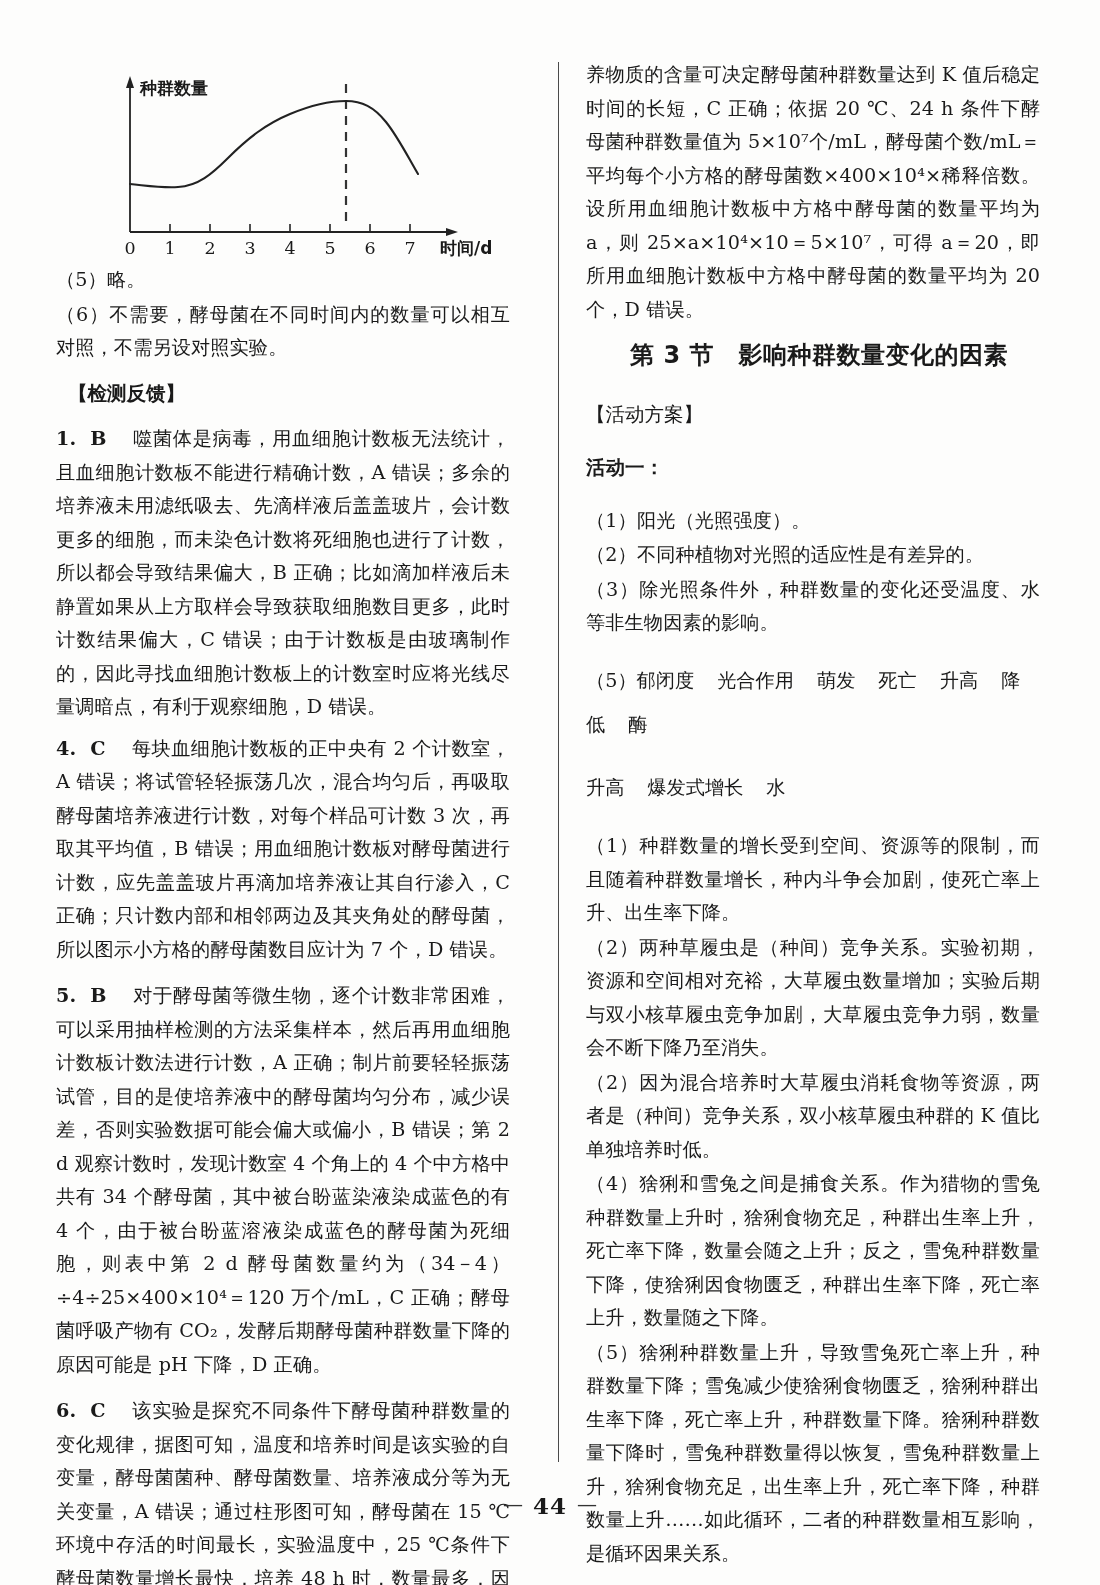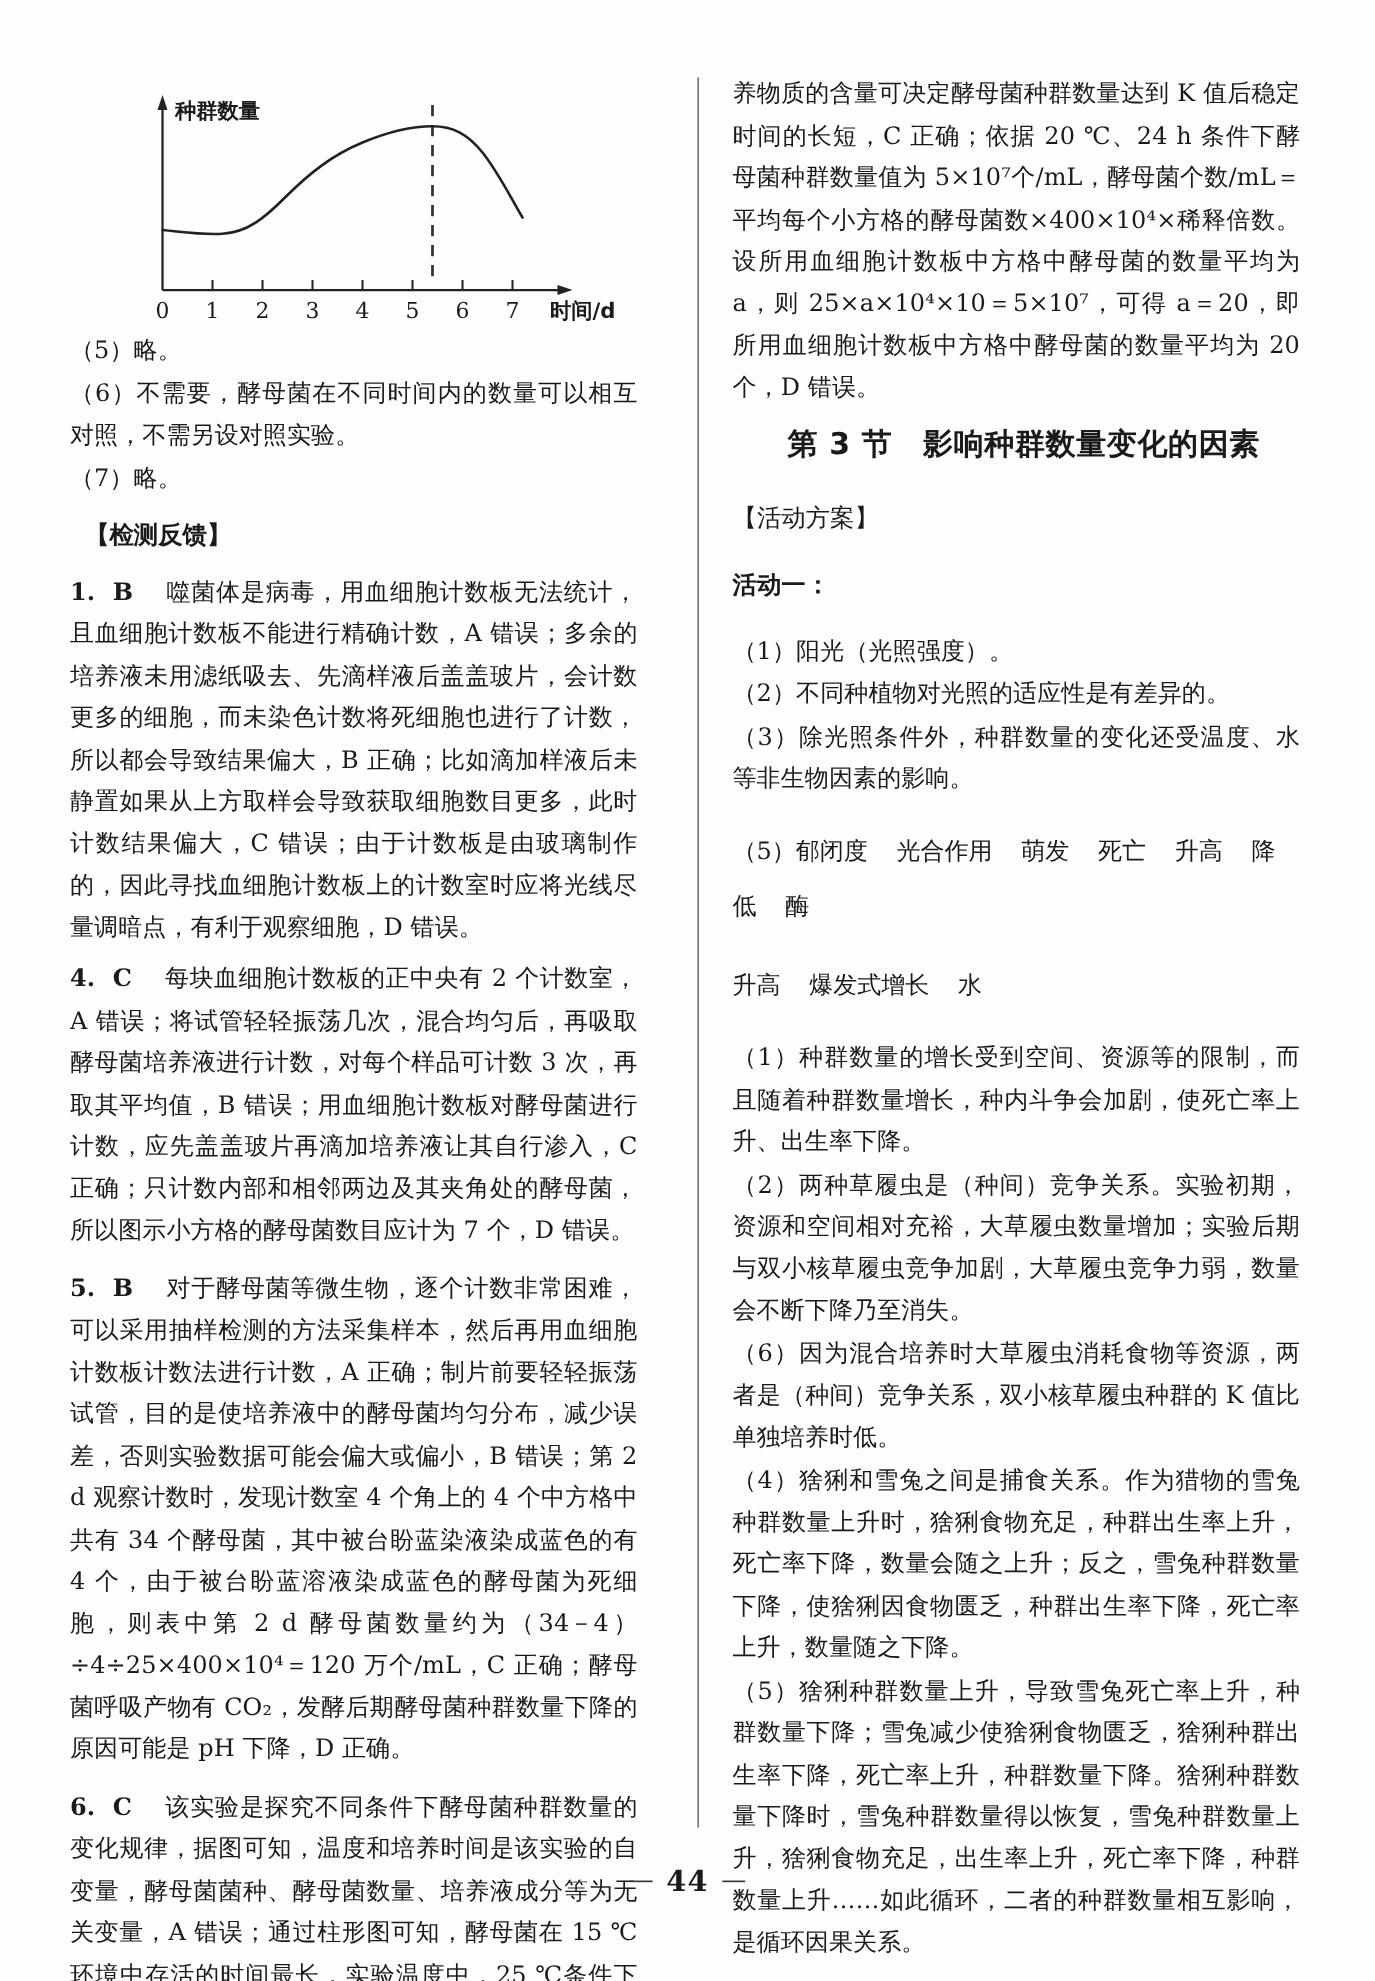--- a/index.html
+++ b/index.html
@@ -186,21 +186,20 @@
             <text x="308" y="192">6</text>
             <text x="348" y="192">7</text>
           </g>
 
           <text x="378" y="192" font-family="DejaVu Sans, Liberation Sans, sans-serif" font-size="17" font-weight="bold" fill="#1a1a1a">时间/d</text>
         </svg>
       </div>
 
       <p class="para">（5）略。</p>
       <p class="para">（6）不需要，酵母菌在不同时间内的数量可以相互对照，不需另设对照实验。</p>
-      <p class="para">（7）略。</p>
 
       <p class="sec-head">【检测反馈】</p>
 
       <p class="para">
         <span class="answer-num">1.</span><span class="gap-sm"></span><span class="choice">B</span><span class="gap-md"></span><span>噬菌体是病毒，用血细胞计数板无法统计，且血细胞计数板不能进行精确计数，A 错误；多余的培养液未用滤纸吸去、先滴样液后盖盖玻片，会计数更多的细胞，而未染色计数将死细胞也进行了计数，所以都会导致结果偏大，B 正确；比如滴加样液后未静置如果从上方取样会导致获取细胞数目更多，此时计数结果偏大，C 错误；由于计数板是由玻璃制作的，因此寻找血细胞计数板上的计数室时应将光线尽量调暗点，有利于观察细胞，D 错误。</span>
       </p>
 
 
       <div class="spacer-2"></div>
 
@@ -243,21 +242,21 @@
       <p class="wordlist">
         <span>（5）</span><span>郁闭度　 光合作用　 萌发　 死亡　 升高　 降低　 酶</span>
       </p>
       <p class="wordlist">
         <span>升高　 爆发式增长　 水</span>
       </p>
 
 
       <p class="para">（1）种群数量的增长受到空间、资源等的限制，而且随着种群数量增长，种内斗争会加剧，使死亡率上升、出生率下降。</p>
       <p class="para">（2）两种草履虫是（种间）竞争关系。实验初期，资源和空间相对充裕，大草履虫数量增加；实验后期与双小核草履虫竞争加剧，大草履虫竞争力弱，数量会不断下降乃至消失。</p>
-      <p class="para">（6）因为混合培养时大草履虫消耗食物等资源，两者是（种间）竞争关系，双小核草履虫种群的 K 值比单独培养时低。</p>
+      <p class="para">（2）因为混合培养时大草履虫消耗食物等资源，两者是（种间）竞争关系，双小核草履虫种群的 K 值比单独培养时低。</p>
       <p class="para">（4）猞猁和雪兔之间是捕食关系。作为猎物的雪兔种群数量上升时，猞猁食物充足，种群出生率上升，死亡率下降，数量会随之上升；反之，雪兔种群数量下降，使猞猁因食物匮乏，种群出生率下降，死亡率上升，数量随之下降。</p>
       <p class="para">（5）猞猁种群数量上升，导致雪兔死亡率上升，种群数量下降；雪兔减少使猞猁食物匮乏，猞猁种群出生率下降，死亡率上升，种群数量下降。猞猁种群数量下降时，雪兔种群数量得以恢复，雪兔种群数量上升，猞猁食物充足，出生率上升，死亡率下降，种群数量上升……如此循环，二者的种群数量相互影响，是循环因果关系。</p>
 
     </div>
 
   </div>
 
   <div class="footer">
     <span class="dash">—</span><span class="pnum">44</span><span class="dash">—</span>
   </div>

